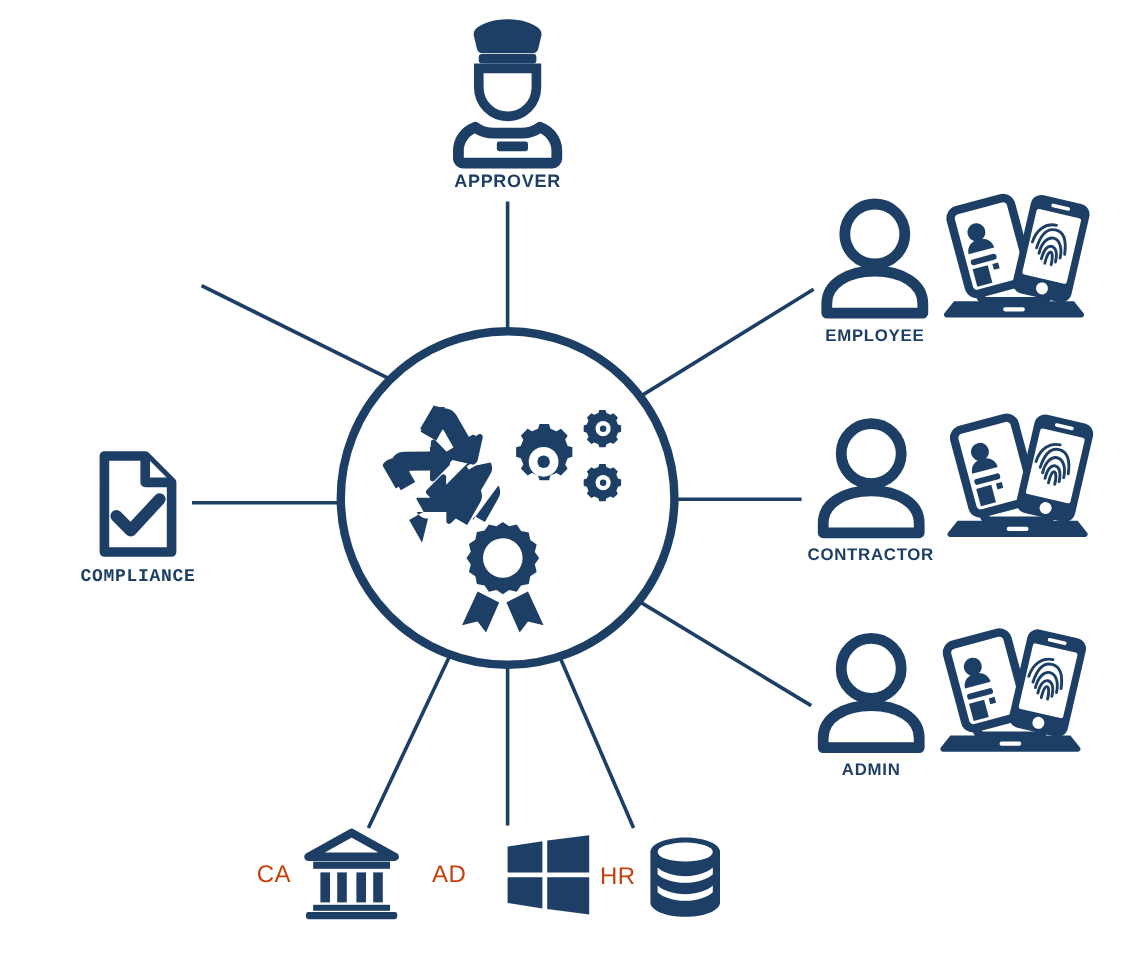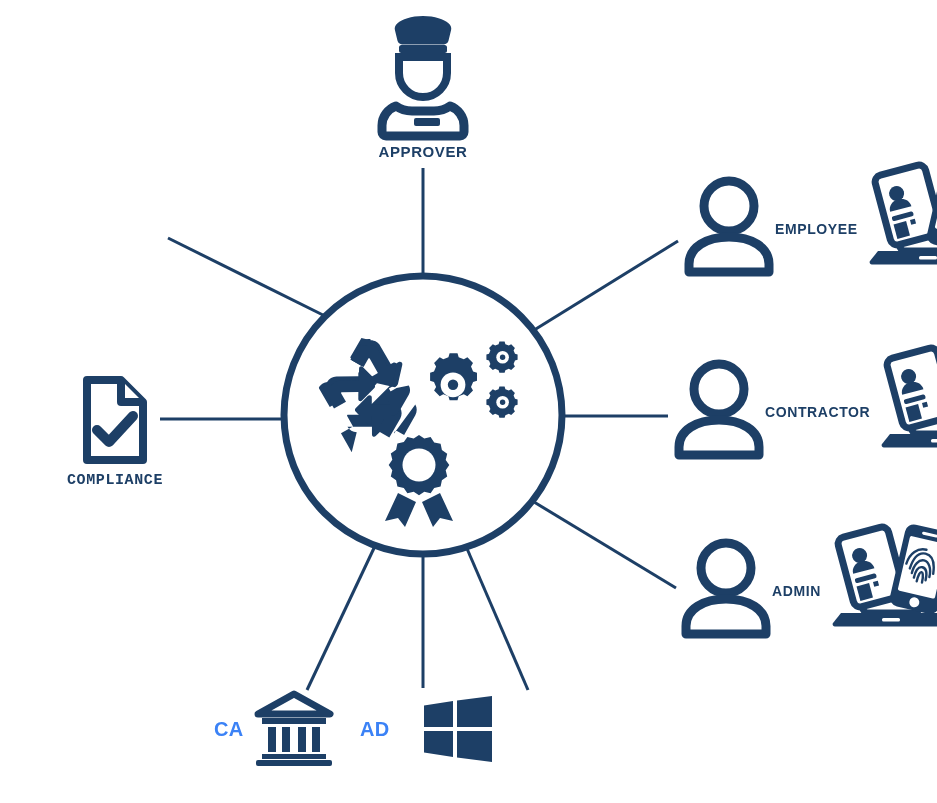--- a/index.html
+++ b/index.html
@@ -4,22 +4,22 @@
 <style>
   html,body{margin:0;padding:0;background:#ffffff;}
   body{width:937px;height:803px;position:relative;overflow:hidden;
        font-family:"Liberation Sans","DejaVu Sans",sans-serif;}
   #stage{position:absolute;inset:0;width:937px;height:803px;padding-left:28px;}
   .node{position:absolute;display:flex;flex-direction:column;align-items:center;}
   .node-row{position:absolute;display:flex;flex-direction:row;align-items:center;}
   .lbl{font-weight:bold;color:#1d3f66;letter-spacing:.6px;white-space:nowrap;}
   .lbl-lg{font-size:15px;}
   .lbl-md{font-size:14px;}
-  .lbl-inline{font-size:20px;font-weight:bold;color:#3b82f6;letter-spacing:.4px;margin-right:10px;}
-  .person-block{display:flex;flex-direction:row;align-items:center;}
+  .lbl-inline{font-size:20px;font-weight:normal;color:#c2410c;letter-spacing:.4px;margin-right:10px;}
+  .person-block{display:flex;flex-direction:column;align-items:center;}
   .person-ico{display:block;}
   .devgroup{display:block;margin-left:6px;}
   svg{display:block;overflow:visible;}
 </style>
 </head>
 <body>
 
 <div id="stage">
 
   <svg width="937" height="803" style="position:absolute;left:0;top:0;">
@@ -230,14 +230,23 @@
   <div class="node-row" style="left:360px;top:696px;gap:24px;">
     <div class="lbl-inline">AD</div>
     <svg width="68" height="66" viewBox="0 0 68 66" fill="#1d3f66">
       <path d="M0 9.5 L29 5 V31 H0 z"></path>
       <path d="M33 4.4 L68 0 V31 H33 z"></path>
       <path d="M0 35 H29 V61 L0 56.5 z"></path>
       <path d="M33 35 H68 V66 L33 61.6 z"></path>
     </svg>
   </div>
 
+  <div class="node-row" style="left:500px;top:696px;">
+    <div class="lbl-inline">HR</div>
+    <svg width="62" height="70" viewBox="0 0 62 70" fill="#1d3f66">
+      <path d="M31 2c16 0 29 5.4 29 12v42c0 6.6-13 12-29 12S2 62.6 2 56V14C2 7.4 15 2 31 2z"></path>
+      <ellipse cx="31" cy="14" rx="23" ry="8" fill="#ffffff"></ellipse>
+      <path d="M8 27c5 4.5 13.5 7.2 23 7.2s18-2.7 23-7.2v5.5c-5 4.5-13.5 7.2-23 7.2s-18-2.7-23-7.2z" fill="#ffffff"></path>
+      <path d="M8 42c5 4.5 13.5 7.2 23 7.2s18-2.7 23-7.2v5.5c-5 4.5-13.5 7.2-23 7.2s-18-2.7-23-7.2z" fill="#ffffff"></path>
+    </svg>
+  </div>
 
 </div>
 
 </body></html>

